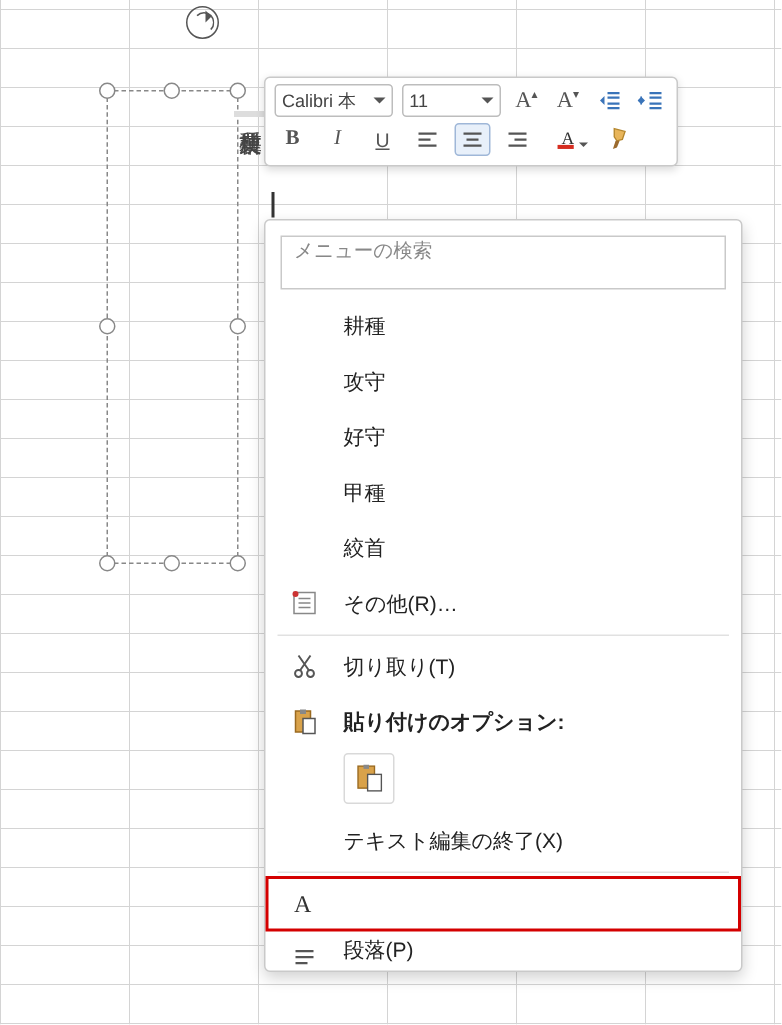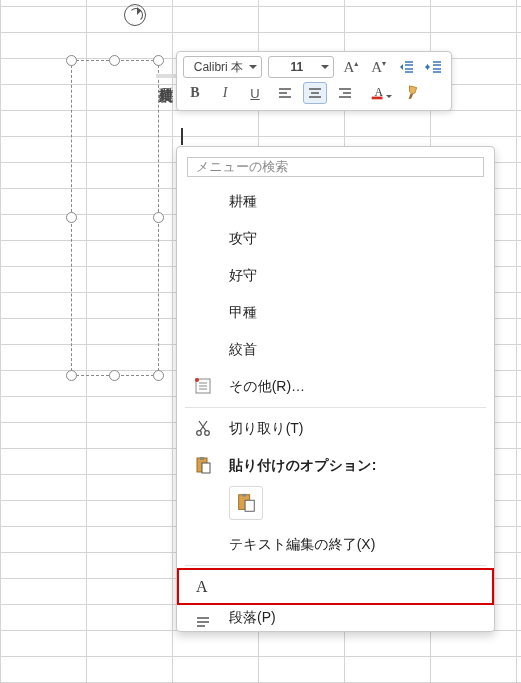--- a/index.html
+++ b/index.html
@@ -106,28 +106,27 @@
   }
   .minibar-row { display: flex; align-items: center; gap: 6px; }
   .fontbox, .sizebox {
     display: flex; align-items: center;
     border: 1px solid #bdbdbd;
     border-radius: 3px;
     height: 22px;
     background: #fff;
   }
   .fontbox { width: 86px; padding: 0 4px; }
-  .sizebox { width: 72px; padding: 0 4px; font-weight: bold; }
+  .sizebox { width: 72px; padding: 0 4px; }
   .fontbox span, .sizebox span {
     flex: 1;
     white-space: nowrap;
     overflow: hidden;
     font-size: 12px;
     color: #444;
-    text-align: center;
   }
   .dd {
     width: 0; height: 0;
     border: 4px solid transparent;
     border-top-color: #555;
     margin-top: 3px;
   }
   .tbtn {
     width: 24px; height: 22px;
     display: flex; align-items: center; justify-content: center;
@@ -156,25 +155,25 @@
     left: 176px; top: 146px;
     width: 319px;
     background: #fff;
     border: 1px solid #c9c9c9;
     border-radius: 4px;
     box-shadow: 0 4px 10px rgba(0,0,0,0.18);
     padding-bottom: 0;
   }
   .menu-search {
     margin: 10px 10px 6px 10px;
-    height: 20px;
+    height: 36px;
     border: 1px solid #c9c9c9;
     color: #888;
     padding: 0 8px;
-    display: flex; align-items: center;
+    display: flex; 
     font-size: 13px;
   }
   .menu-item {
     display: flex;
     align-items: center;
     height: 37px;
     padding: 0 20px 0 52px;
     position: relative;
     font-size: 14px;
     color: #222;

